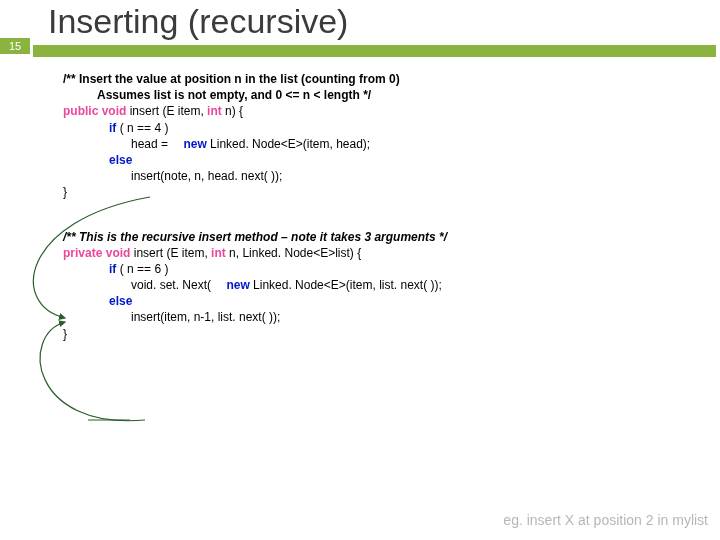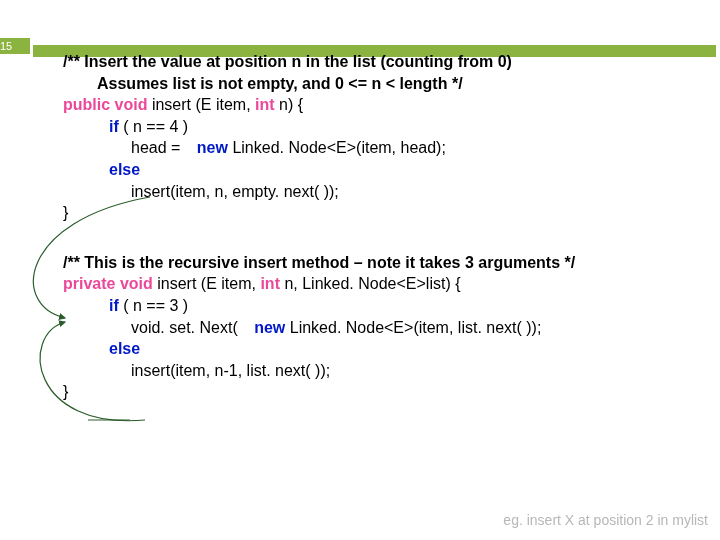--- a/index.html
+++ b/index.html
@@ -19,52 +19,53 @@
     position: absolute;
     left: 0;
     top: 38px;
     width: 30px;
     height: 16px;
     background: #8bb340;
     color: #ffffff;
     font-size: 11px;
     display: flex;
     align-items: center;
+    justify-content: center;
   }
   .title {
     position: absolute;
     left: 48px;
     top: 2px;
     font-size: 34px;
     color: #3b3b3b;
     font-weight: normal;
   }
   .green-bar {
     position: absolute;
     left: 33px;
     top: 45px;
     right: 4px;
     height: 12px;
     background: #8bb340;
   }
   .content {
     position: absolute;
     left: 63px;
-    top: 51px;
+    top: 71px;
     right: 16px;
-    font-size: 16px;
+    font-size: 12px;
     line-height: 1.35;
     color: #000000;
   }
   .kw { color: #ec4899; font-weight: bold; }
   .kw-blue { color: #0018c8; font-weight: bold; margin-left: 12px; }
   .bold { font-weight: bold; }
   .indent1 { padding-left: 34px; }
   .indent2 { padding-left: 68px; }
-  .block2 { margin-top: 28px; }
+  .block2 { margin-top: 28px; font-style: italic; }
   .example {
     position: absolute;
     right: 12px;
     bottom: 12px;
     font-size: 14px;
     color: #b7b7b7;
   }
   
   .arrow-svg {
     position: absolute;
@@ -73,20 +74,21 @@
     pointer-events: none;
   }
 </style>
 </head>
 <body>
 
 <div class="header">
   <div class="page-num-box">
     <span>15</span>
   </div>
+  <div class="title">Inserting (recursive)</div>
   <div class="green-bar"></div>
 </div>
 
 <div class="content">
 
   <div class="bold">/** Insert the value at position n in the list (counting from 0)</div>
   <div class="bold indent1">Assumes list is not empty, and 0 &lt;= n &lt; length */</div>
   <div>
     <span class="kw">public</span>
     <span> </span>
@@ -100,35 +102,35 @@
     <span> ( n == 4 )</span>
   </div>
   <div class="indent2">
     <span>head = </span>
     <span class="kw-blue">new</span>
     <span> Linked. Node&lt;E&gt;(item, head);</span>
   </div>
   <div class="indent1">
     <span class="kw-blue">else</span>
   </div>
-  <div class="indent2">insert(item, n, empty. next( ));</div>
+  <div class="indent2">insert(note, n, head. next( ));</div>
   <div>}</div>
 
   <div class="block2 bold">/** This is the recursive insert method – note it takes 3 arguments */</div>
   <div>
     <span class="kw">private</span>
     <span> </span>
     <span class="kw">void</span>
     <span> insert (E item, </span>
     <span class="kw">int</span>
     <span> n, Linked. Node&lt;E&gt;list) {</span>
   </div>
   <div class="indent1">
     <span class="kw-blue">if</span>
-    <span> ( n == 3 )</span>
+    <span> ( n == 6 )</span>
   </div>
   <div class="indent2">
     <span>void. set. Next(</span>
     <span class="kw-blue">new</span>
     <span> Linked. Node&lt;E&gt;(item, list. next( ));</span>
   </div>
   <div class="indent1">
     <span class="kw-blue">else</span>
   </div>
   <div class="indent2">insert(item, n-1, list. next( ));</div>

